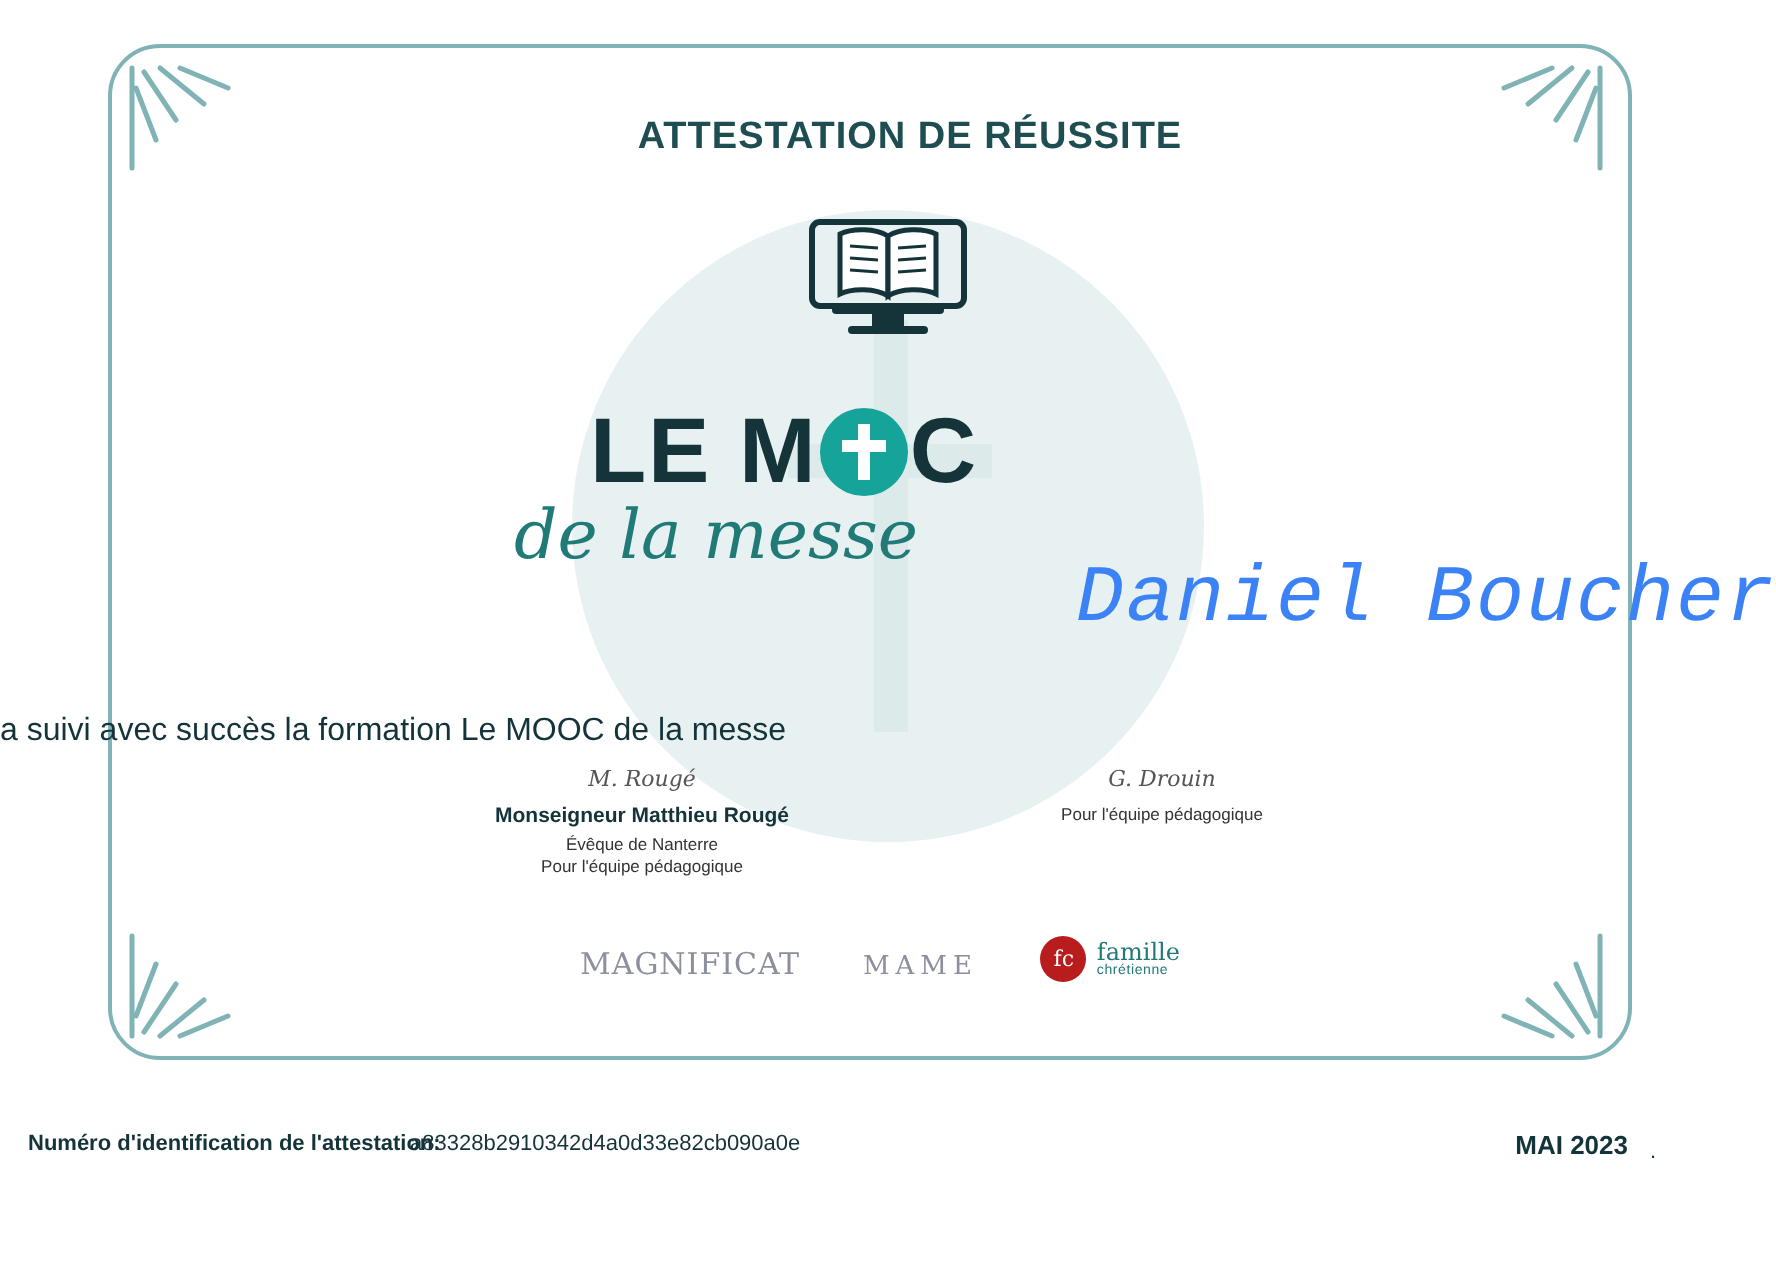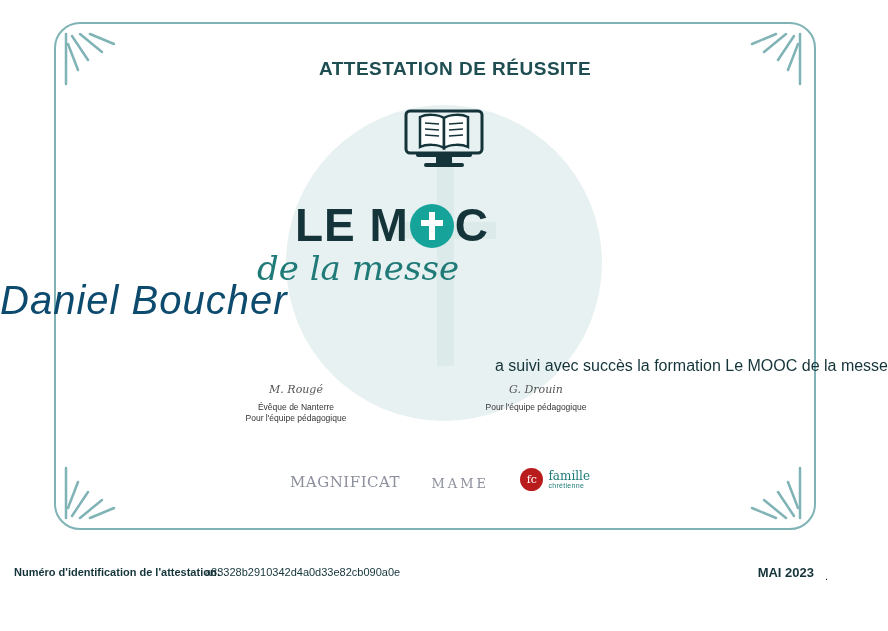--- a/index.html
+++ b/index.html
@@ -146,46 +146,46 @@
     font-style: italic;
     color: #1f7a78;
     font-family: "DejaVu Serif", serif;
   }
 
   
   .recipient {
     position: absolute;
     left: 0; top: 278px;
     width: 888px;
-    text-align: left;
+    text-align: right;
     font-size: 40px;
     font-style: italic;
-    font-family: Liberation Sans, sans-serif;
-    color: #0c4a6e;
+    font-family: Liberation Mono, monospace;
+    color: #3b82f6;
     letter-spacing: 1px;
   }
 
   
   .statement {
     position: absolute;
     left: 0; top: 357px;
     width: 888px;
-    text-align: right;
+    text-align: left;
     font-size: 16px;
     color: #14343a;
   }
 
   
   .signatures {
     position: absolute;
-    left: 176px;
+    left: 201px;
     top: 378px;
     width: 500px;
     display: flex;
-    justify-content: flex-start;
+    justify-content: space-between;
   }
   .sig-block {
     width: 240px;
     text-align: center;
   }
   .sig-mark {
     height: 24px;
     font-family: "DejaVu Serif", serif;
     font-style: italic;
     font-size: 11px;
@@ -371,20 +371,21 @@
   </div>
   <div class="logo-sub">de la messe</div>
 
   <div class="recipient">Daniel Boucher</div>
 
   <div class="statement">a suivi avec succès la formation Le MOOC de la messe</div>
 
   <div class="signatures">
     <div class="sig-block">
       <div class="sig-mark">M. Rougé</div>
+      <div class="sig-name">Monseigneur Matthieu Rougé</div>
       <div class="sig-role">Évêque de Nanterre</div>
       <div class="sig-role">Pour l'équipe pédagogique</div>
     </div>
     <div class="sig-block">
       <div class="sig-mark">G. Drouin</div>
       <div class="sig-role">Pour l'équipe pédagogique</div>
     </div>
   </div>
 
   <div class="partners">

